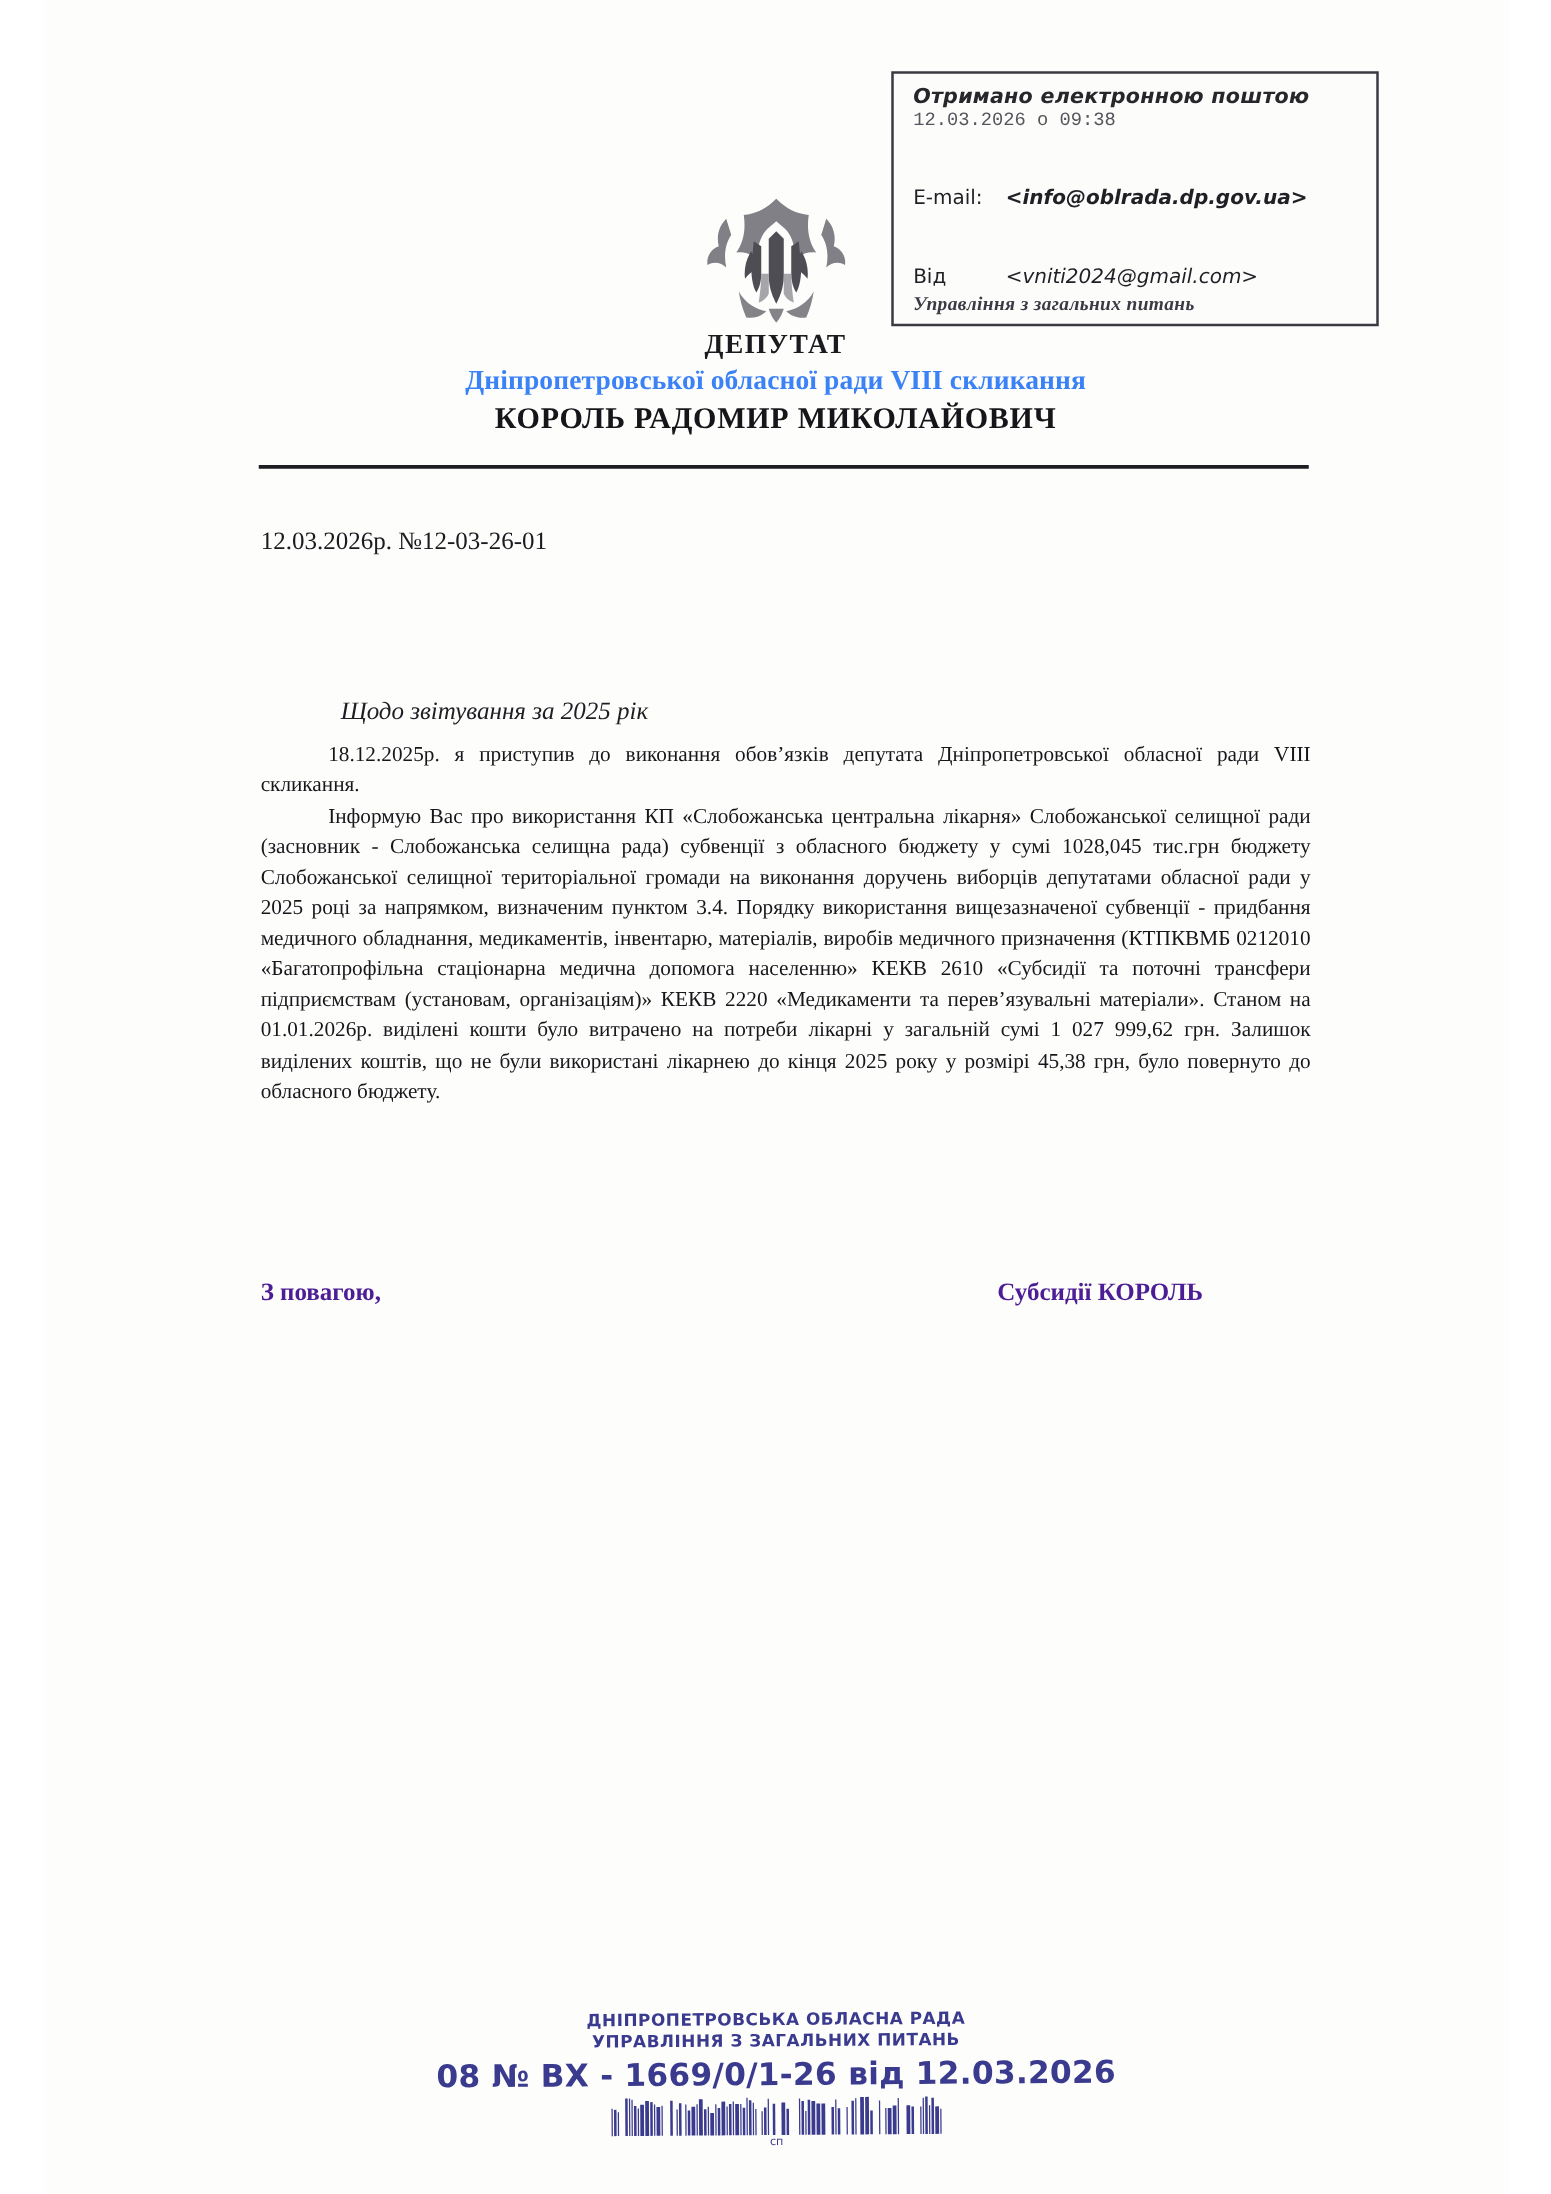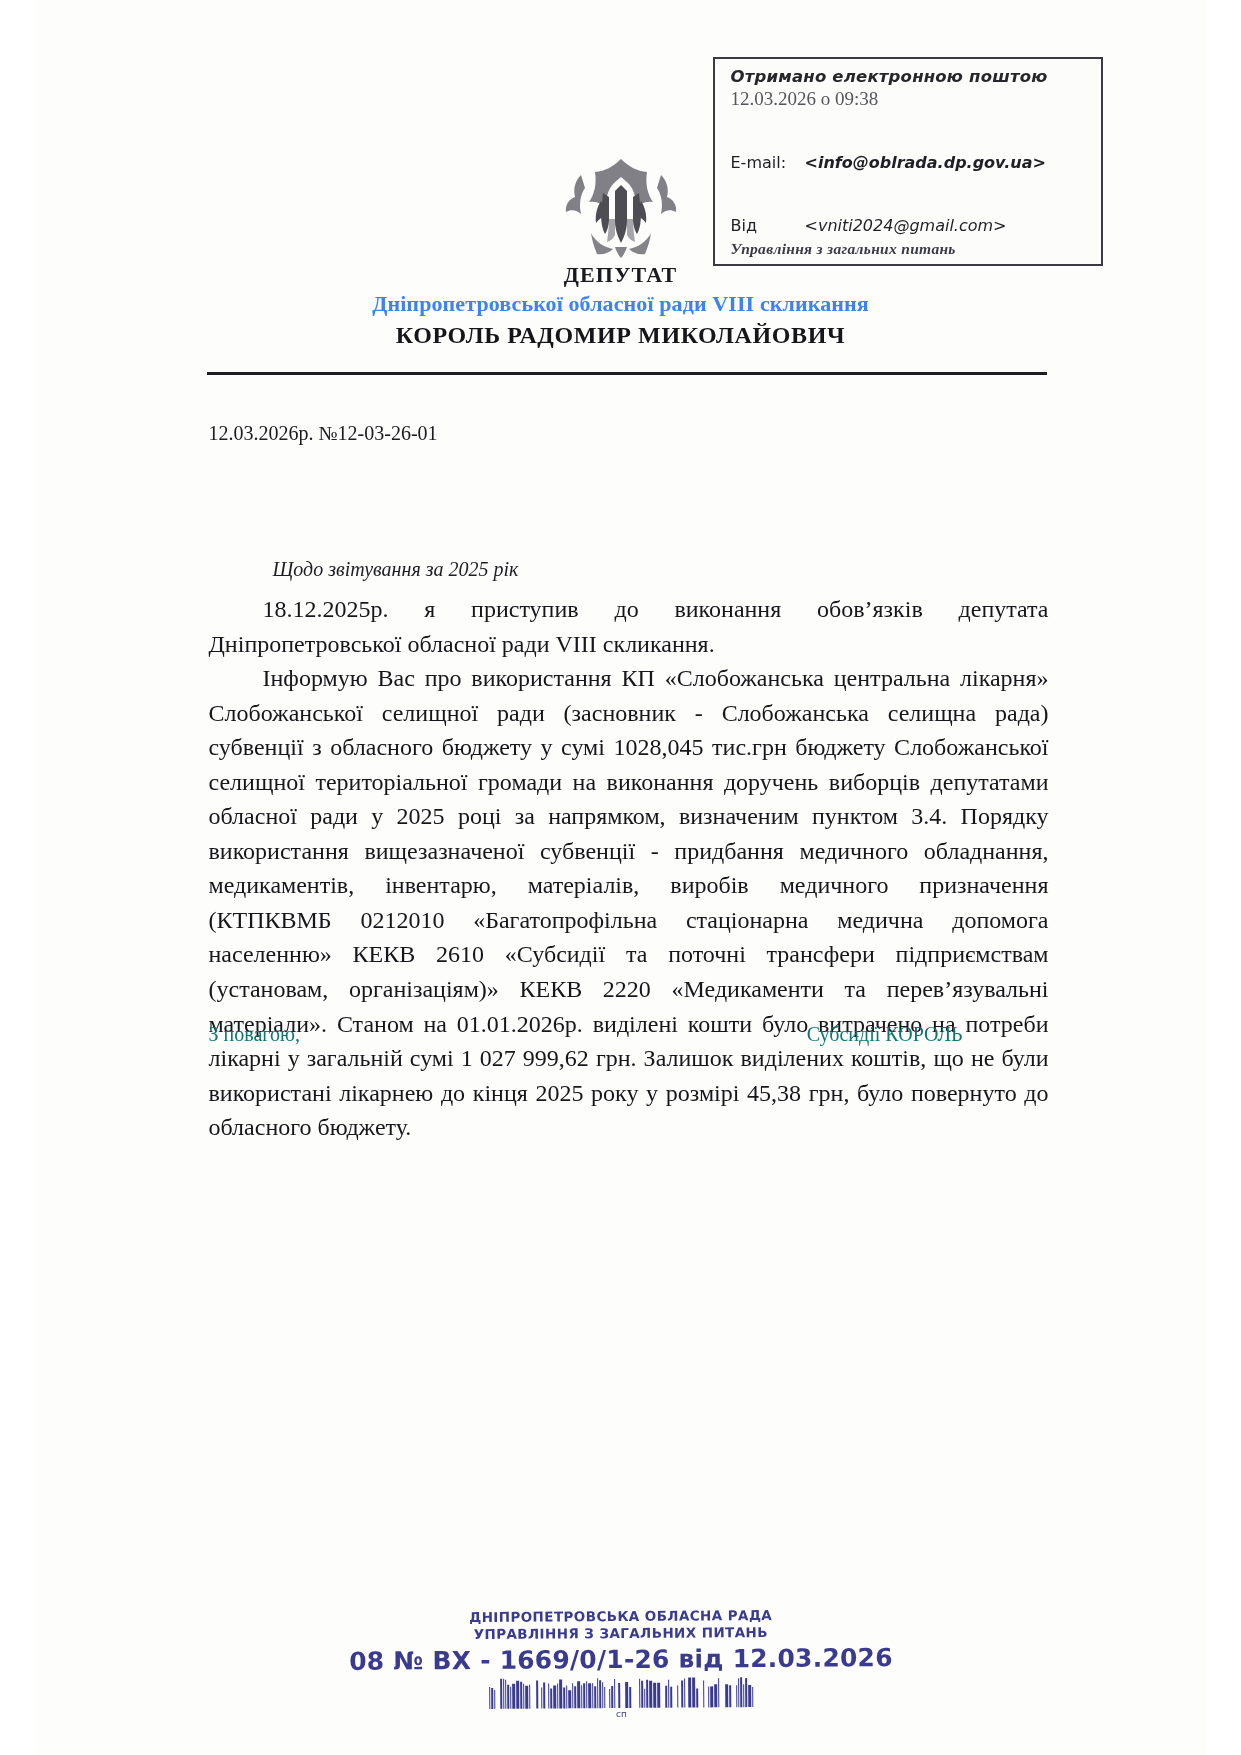--- a/index.html
+++ b/index.html
@@ -35,22 +35,22 @@
   .email-stamp .st-title {
     font-family: "DejaVu Sans", sans-serif;
     font-weight: bold;
     font-style: italic;
     font-size: 16.5px;
     letter-spacing: .2px;
     color: #26262b;
     margin-bottom: 2px;
   }
   .email-stamp .st-datetime {
-    font-family: Liberation Serif, serif;
-    font-size: 19px;
+    font-family: Liberation Mono, monospace;
+    font-size: 15px;
     color: #55555c;
     margin-bottom: 1px;
   }
   .email-stamp .st-row {
     font-family: "DejaVu Sans", sans-serif;
     font-size: 16px;
     color: #1f1f25;
     display: flex;
     align-items: baseline;
     line-height: 1.45;
@@ -164,42 +164,42 @@
     font-style: italic;
     color: #1d1d23;
   }
 
   
   .body-text {
     position: absolute;
     left: 174px;
     top: 592px;
     width: 840px;
-    font-size: 24px;
+    font-size: 17px;
     line-height: 1.44;
     text-align: justify;
     text-justify: inter-word;
     color: #16161b;
   }
   .body-text p {
     margin: 0;
     text-indent: 54px;
   }
 
   
   .sig {
     position: absolute;
     left: 174px;
     top: 1023px;
     width: 840px;
     display: flex;
     justify-content: space-between;
     font-size: 20px;
-    font-weight: normal;
-    color: #0f766e;
+    font-weight: bold;
+    color: #4c1d95;
   }
   .sig .sig-right { margin-right: 86px; }
 
   
   .reg-stamp {
     position: absolute;
     left: 0; right: 0;
     top: 1608px;
     text-align: center;
     color: #3a3a8f;

